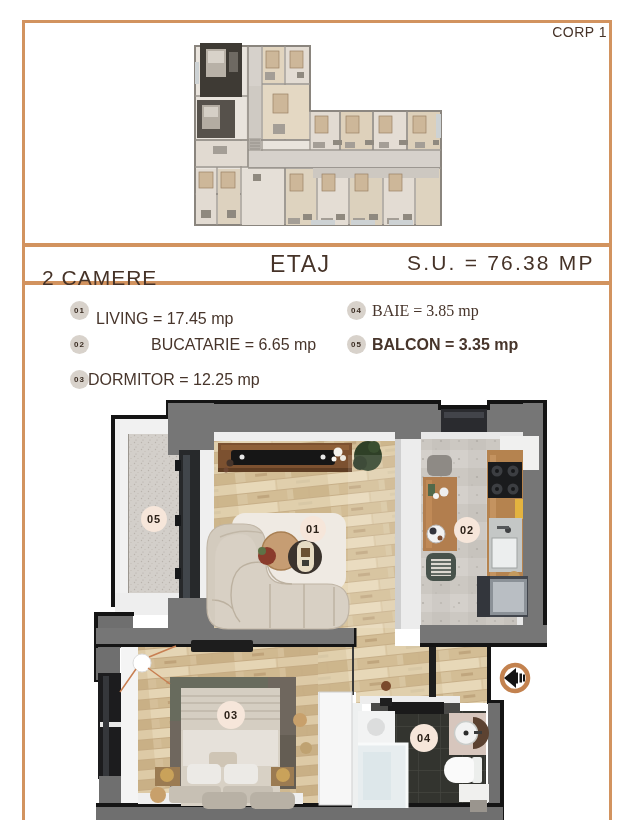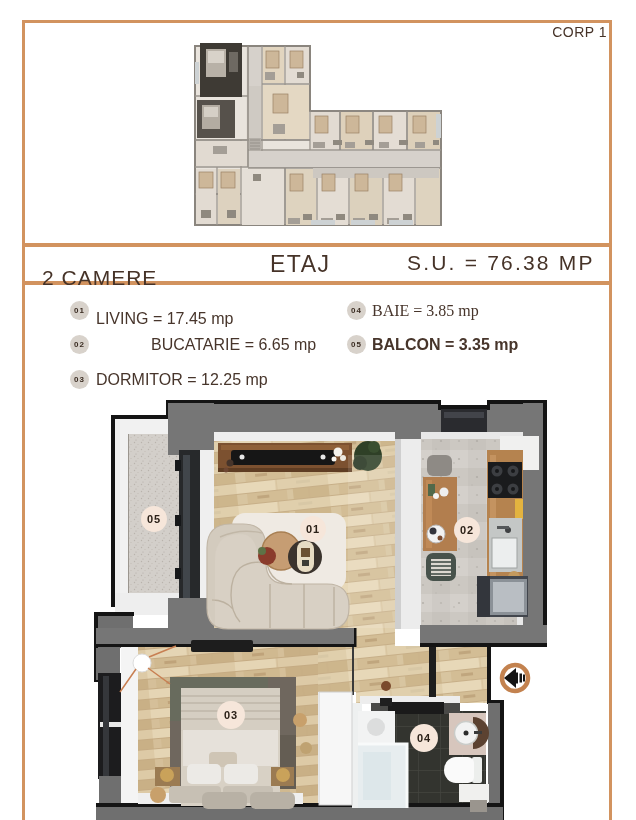--- a/index.html
+++ b/index.html
@@ -141,21 +141,21 @@
 
 <div class="abs" style="left:0;top:292px;width:636px;font-size:16px;color:#47352b;">
 
   <div class="abs" style="left:70px;top:9px;width:19px;height:19px;border-radius:50%;background:#d8d2cb;color:#3a2c22;font-size:8px;font-weight:bold;text-align:center;line-height:19px;letter-spacing:1px;">01</div>
   <div class="abs" style="left:96px;top:18px;">LIVING = 17.45 mp</div>
 
   <div class="abs" style="left:70px;top:43px;width:19px;height:19px;border-radius:50%;background:#d8d2cb;color:#3a2c22;font-size:8px;font-weight:bold;text-align:center;line-height:19px;letter-spacing:1px;">02</div>
   <div class="abs" style="left:108px;top:44px;margin-left:43px;">BUCATARIE = 6.65 mp</div>
 
   <div class="abs" style="left:70px;top:78px;width:19px;height:19px;border-radius:50%;background:#d8d2cb;color:#3a2c22;font-size:8px;font-weight:bold;text-align:center;line-height:19px;letter-spacing:1px;">03</div>
-  <div class="abs" style="left:96px;top:79px;text-align:center;">DORMITOR = 12.25 mp</div>
+  <div class="abs" style="left:88px;top:79px;text-align:center;">DORMITOR = 12.25 mp</div>
 
   <div class="abs" style="left:347px;top:9px;width:19px;height:19px;border-radius:50%;background:#d8d2cb;color:#3a2c22;font-size:8px;font-weight:bold;text-align:center;line-height:19px;letter-spacing:1px;">04</div>
   <div class="abs" style="left:372px;top:10px;font-family:Liberation Serif, serif;">BAIE = 3.85 mp</div>
 
   <div class="abs" style="left:347px;top:43px;width:19px;height:19px;border-radius:50%;background:#d8d2cb;color:#3a2c22;font-size:8px;font-weight:bold;text-align:center;line-height:19px;letter-spacing:1px;">05</div>
   <div class="abs" style="left:372px;top:44px;font-weight:bold;">BALCON = 3.35 mp</div>
 </div>
 
 <div class="abs" style="left:0;top:0;">
 <svg width="636" height="820" viewBox="0 0 636 820">

